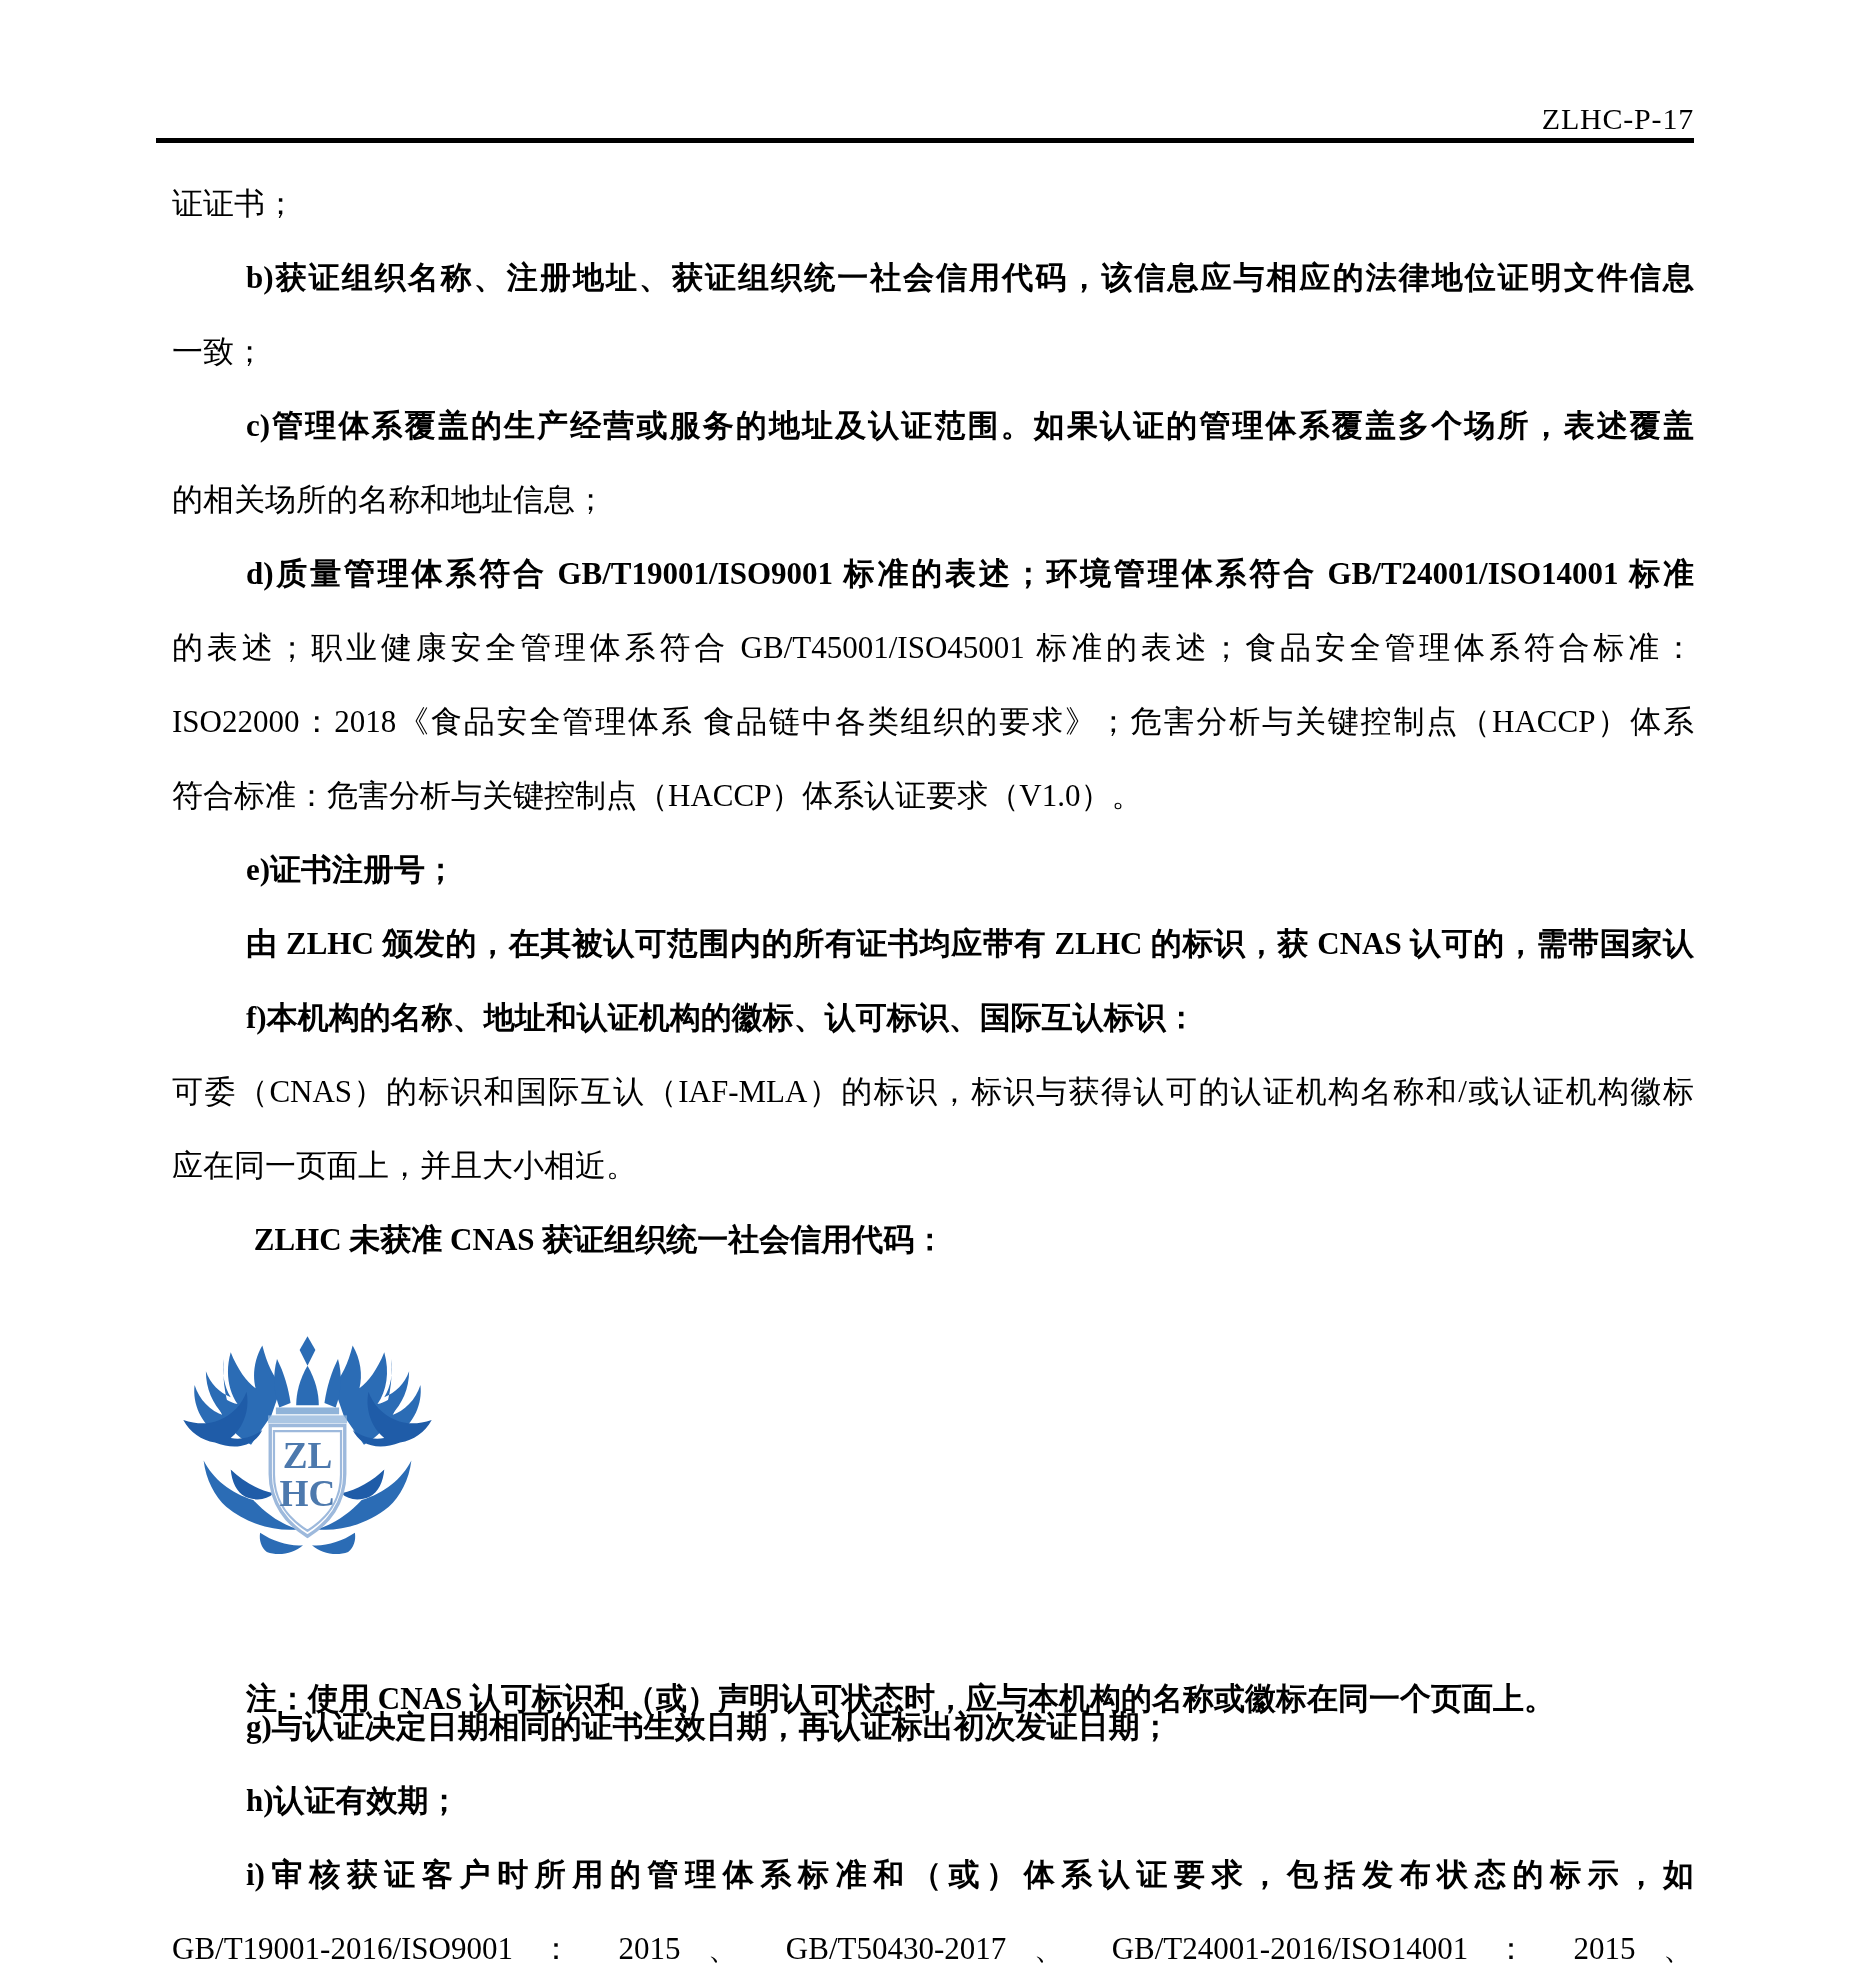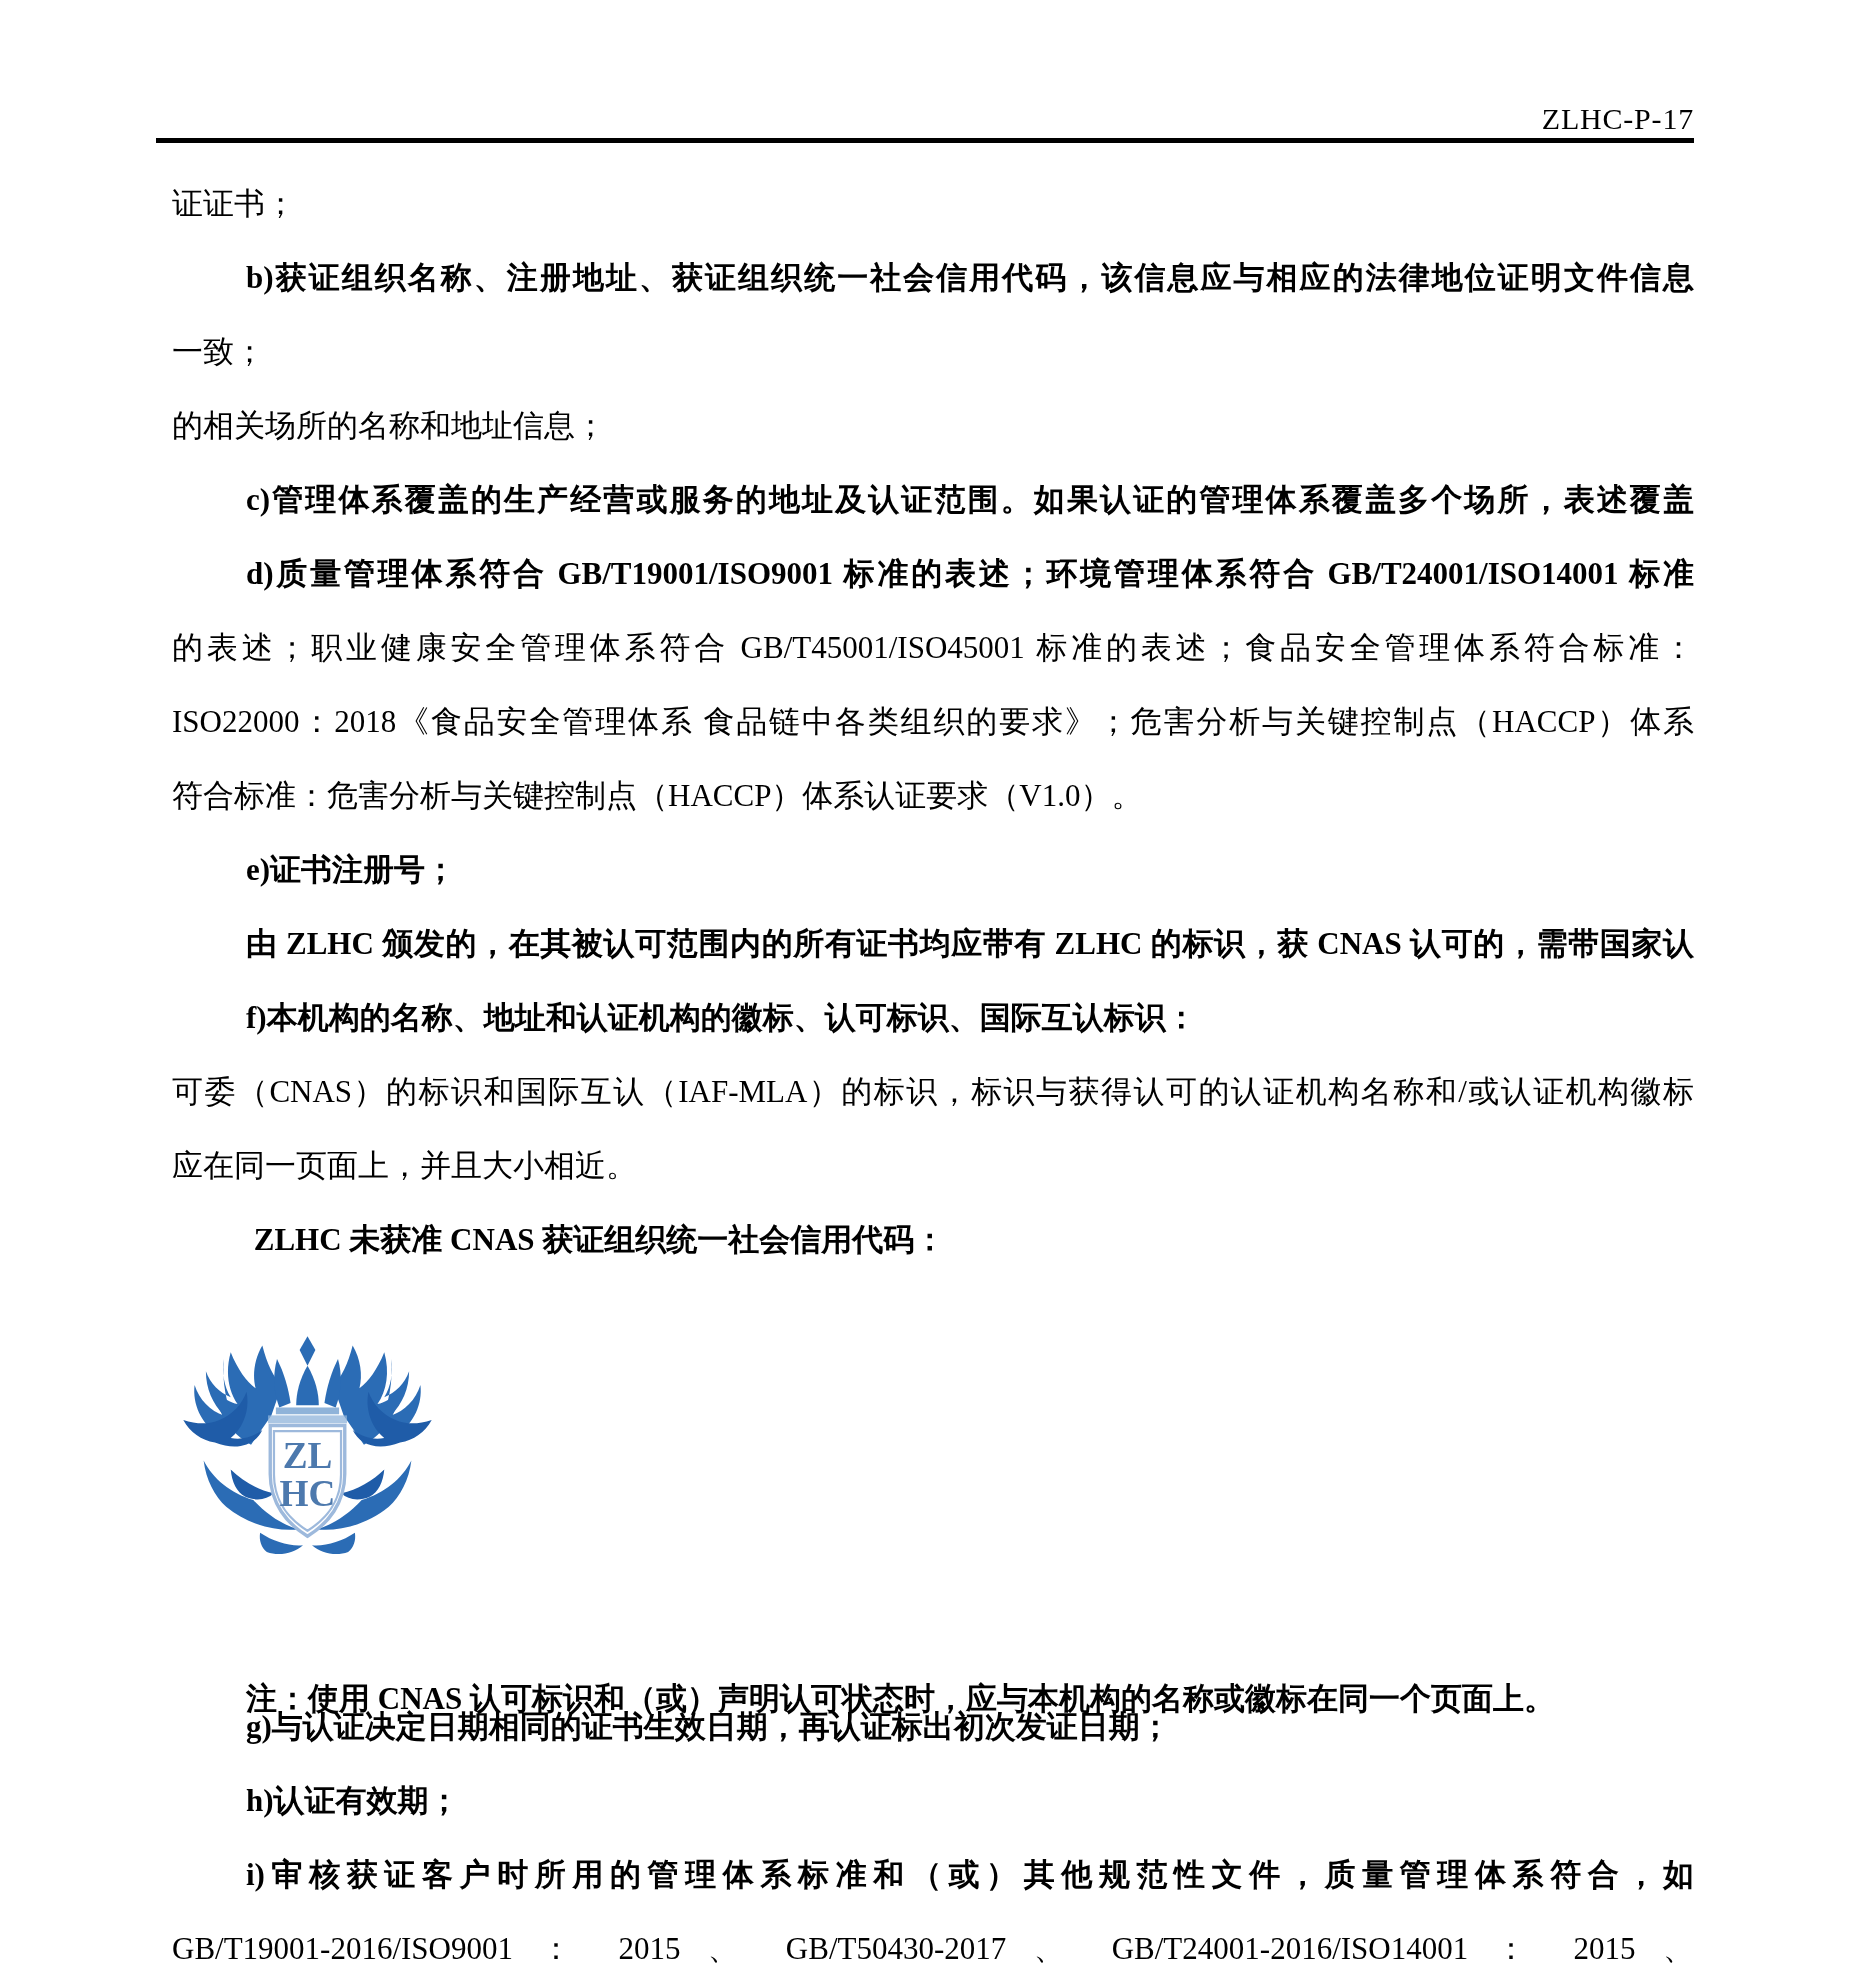--- a/index.html
+++ b/index.html
@@ -71,22 +71,22 @@
 
 <div class="page">
 
   <div class="header-code">ZLHC-P-17</div>
   <div class="header-rule"></div>
 
   <div class="block" id="block-a">
       <div class="line i0">证证书；</div>
       <div class="line i1 just">b)获证组织名称、注册地址、获证组织统一社会信用代码，该信息应与相应的法律地位证明文件信息</div>
       <div class="line i0">一致；</div>
+      <div class="line i1 just">c)管理体系覆盖的生产经营或服务的地址及认证范围。如果认证的管理体系覆盖多个场所，表述覆盖</div>
       <div class="line i0">的相关场所的名称和地址信息；</div>
-      <div class="line i1 just">c)管理体系覆盖的生产经营或服务的地址及认证范围。如果认证的管理体系覆盖多个场所，表述覆盖</div>
       <div class="line i1 just">d)质量管理体系符合 GB/T19001/ISO9001 标准的表述；环境管理体系符合 GB/T24001/ISO14001 标准</div>
       <div class="line i0 just">的表述；职业健康安全管理体系符合 GB/T45001/ISO45001 标准的表述；食品安全管理体系符合标准：</div>
       <div class="line i0 just">ISO22000：2018《食品安全管理体系 食品链中各类组织的要求》；危害分析与关键控制点（HACCP）体系</div>
       <div class="line i0">符合标准：危害分析与关键控制点（HACCP）体系认证要求（V1.0）。</div>
       <div class="line i1">e)证书注册号；</div>
       <div class="line i1 just">由 ZLHC 颁发的，在其被认可范围内的所有证书均应带有 ZLHC 的标识，获 CNAS 认可的，需带国家认</div>
       <div class="line i1">f)本机构的名称、地址和认证机构的徽标、认可标识、国际互认标识：</div>
       <div class="line i0 just">可委（CNAS）的标识和国际互认（IAF-MLA）的标识，标识与获得认可的认证机构名称和/或认证机构徽标</div>
       <div class="line i0">应在同一页面上，并且大小相近。</div>
       <div class="line i1"> ZLHC 未获准 CNAS 获证组织统一社会信用代码：</div>
@@ -126,18 +126,18 @@
     </svg>
   </div>
 
   <div class="block" id="block-b">
       <div class="line i1">注：使用 CNAS 认可标识和（或）声明认可状态时，应与本机构的名称或徽标在同一个页面上。</div>
     </div>
 
   <div class="block" id="block-c">
       <div class="line i1">g)与认证决定日期相同的证书生效日期，再认证标出初次发证日期；</div>
       <div class="line i1">h)认证有效期；</div>
-      <div class="line i1 just">i)审核获证客户时所用的管理体系标准和（或）其他规范性文件，质量管理体系符合，如</div>
+      <div class="line i1 just">i)审核获证客户时所用的管理体系标准和（或）体系认证要求，包括发布状态的标示，如</div>
       <div class="line i0 just">GB/T19001-2016/ISO9001 ： 2015 、 GB/T50430-2017 、 GB/T24001-2016/ISO14001 ： 2015 、</div>
     </div>
 
 </div>
 
 
 </body></html>

